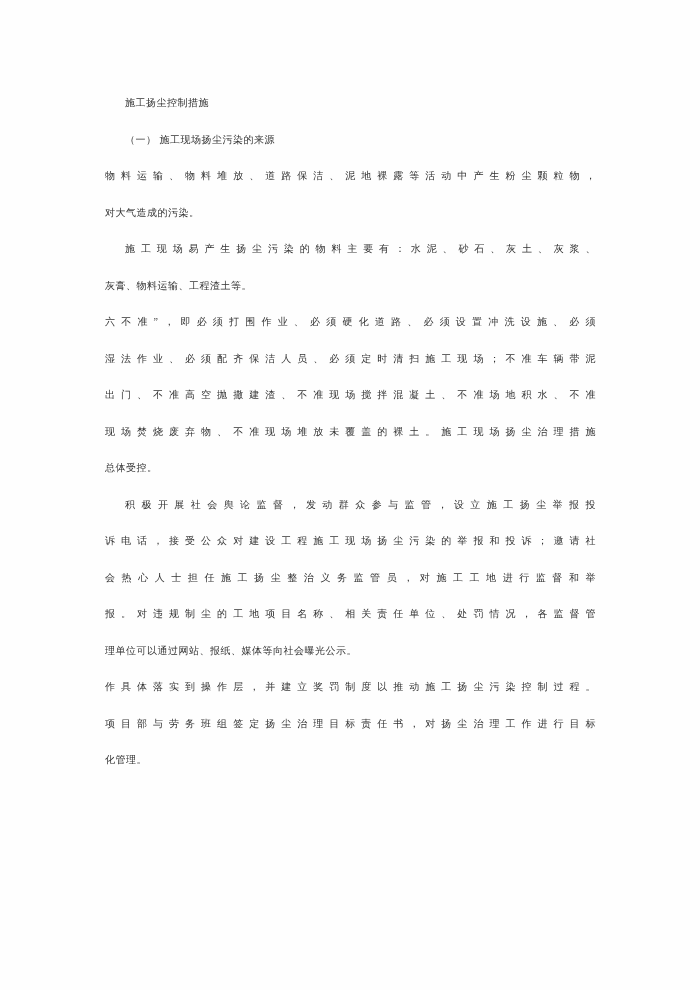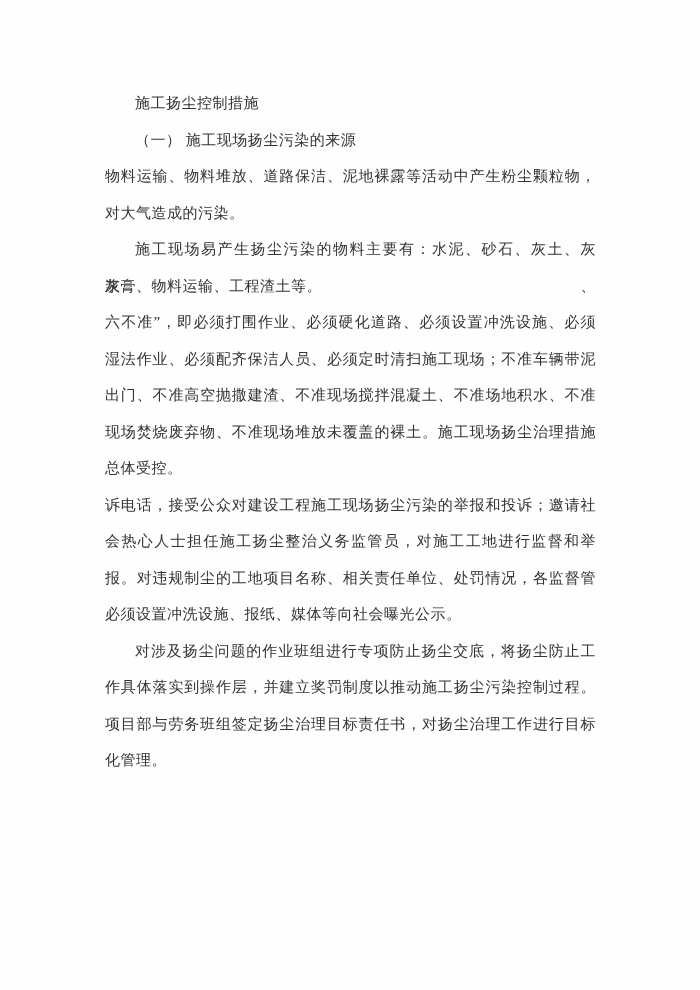--- a/index.html
+++ b/index.html
@@ -19,21 +19,21 @@
     top: 0;
     width: 700px;
     height: 990px;
     background: #fefefe;
   }
   .content {
     position: absolute;
     left: 105px;
     top: 85px;
     width: 491px;
-    font-size: 15px;
+    font-size: 10px;
     line-height: 36.5px;
     color: #333333;
     letter-spacing: 0.5px;
   }
   .line {
     height: 36.5px;
     text-align: left;
   }
   .line.full {
     text-align: justify;
@@ -53,22 +53,22 @@
     <div class="line indent">（一） 施工现场扬尘污染的来源</div>
     <div class="line full">物料运输、物料堆放、道路保洁、泥地裸露等活动中产生粉尘颗粒物，</div>
     <div class="line">对大气造成的污染。</div>
     <div class="line indent full">施工现场易产生扬尘污染的物料主要有：水泥、砂石、灰土、灰浆、</div>
     <div class="line">灰膏、物料运输、工程渣土等。</div>
     <div class="line full">六不准”，即必须打围作业、必须硬化道路、必须设置冲洗设施、必须</div>
     <div class="line full">湿法作业、必须配齐保洁人员、必须定时清扫施工现场；不准车辆带泥</div>
     <div class="line full">出门、不准高空抛撒建渣、不准现场搅拌混凝土、不准场地积水、不准</div>
     <div class="line full">现场焚烧废弃物、不准现场堆放未覆盖的裸土。施工现场扬尘治理措施</div>
     <div class="line">总体受控。</div>
+    <div class="line indent full">积极开展社会舆论监督，发动群众参与监管，设立施工扬尘举报投</div>
     <div class="line full">诉电话，接受公众对建设工程施工现场扬尘污染的举报和投诉；邀请社</div>
     <div class="line full">会热心人士担任施工扬尘整治义务监管员，对施工工地进行监督和举</div>
     <div class="line full">报。对违规制尘的工地项目名称、相关责任单位、处罚情况，各监督管</div>
-    <div class="line">必须设置冲洗设施、报纸、媒体等向社会曝光公示。</div>
-    <div class="line indent full">对涉及扬尘问题的作业班组进行专项防止扬尘交底，将扬尘防止工</div>
+    <div class="line">理单位可以通过网站、报纸、媒体等向社会曝光公示。</div>
     <div class="line full">作具体落实到操作层，并建立奖罚制度以推动施工扬尘污染控制过程。</div>
     <div class="line full">项目部与劳务班组签定扬尘治理目标责任书，对扬尘治理工作进行目标</div>
     <div class="line">化管理。</div>
   </div>
 </div>
 
 </body></html>

